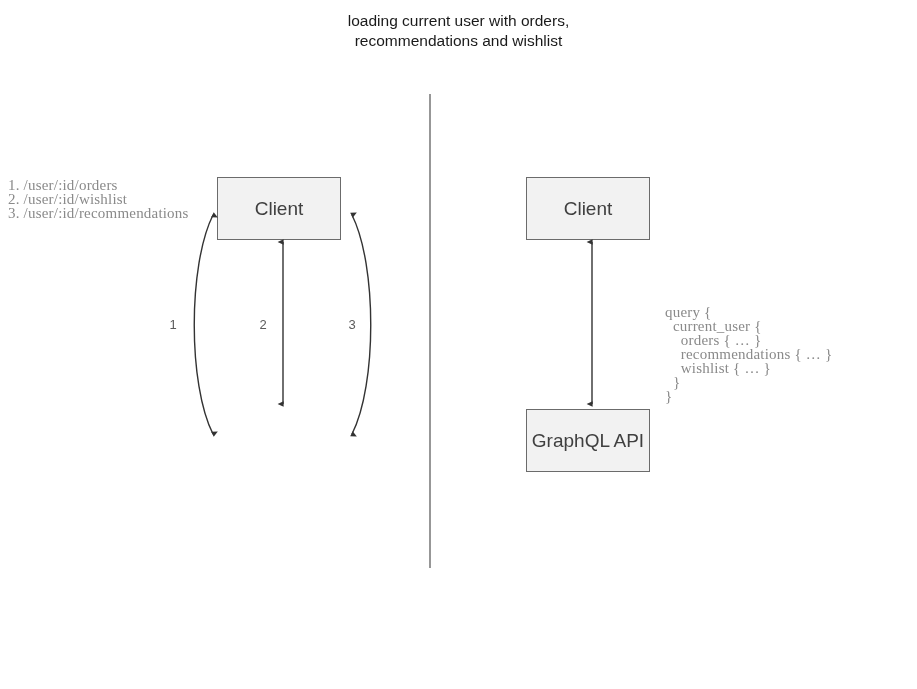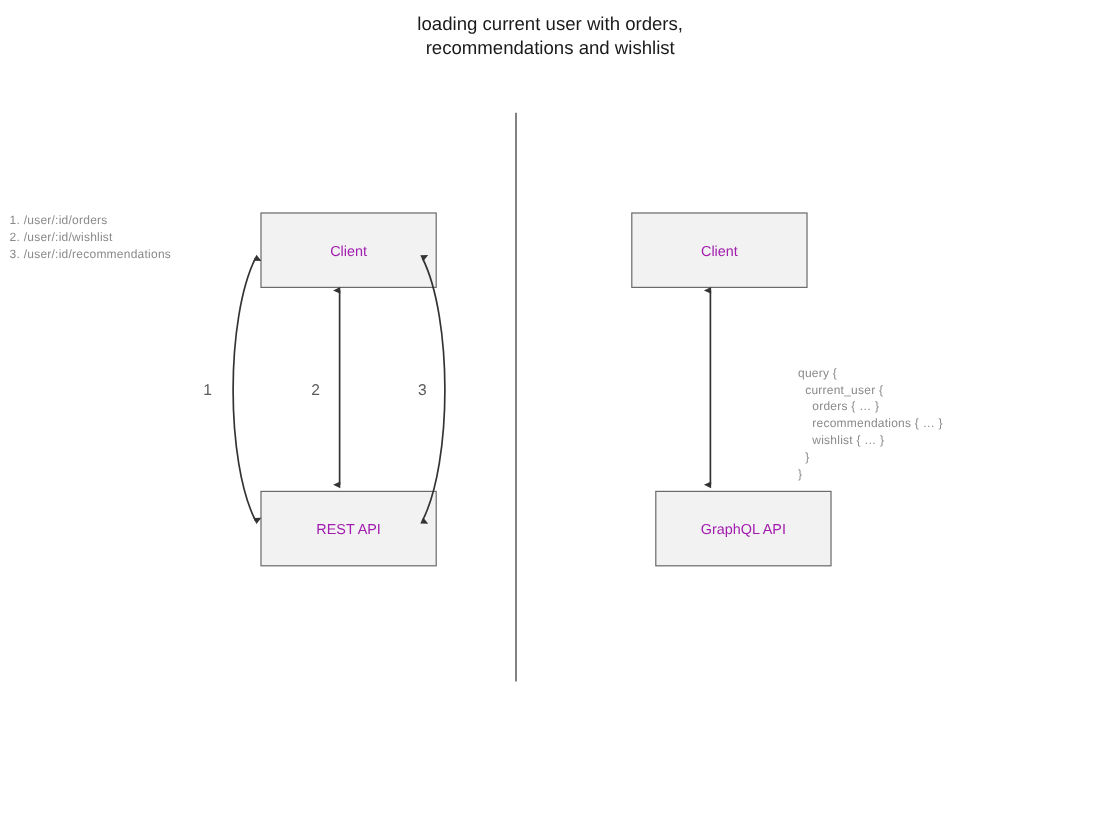--- a/index.html
+++ b/index.html
@@ -24,53 +24,53 @@
     top: 11px;
     width: 917px;
     text-align: center;
     font-size: 15.5px;
     line-height: 20px;
     color: #1a1a1a;
     white-space: pre-line;
   }
   .code-block {
     position: absolute;
-    font-family: Liberation Sans, sans-serif;
-    font-size: 10px;
+    font-family: Liberation Serif, serif;
+    font-size: 15px;
     line-height: 14px;
     color: #8a8a8a;
     white-space: pre;
     letter-spacing: 0.2px;
   }
   #rest-endpoint-list {
     left: 8px;
     top: 178px;
   }
   #graphql-query-block {
     left: 665px;
     top: 279px;
     margin-top: 26px;
   }
   .node-box {
     position: absolute;
-    width: 147px;
+    width: 124px;
     height: 63px;
     background: #f2f2f2;
     border: 1.4px solid #6b6b6b;
     box-sizing: border-box;
     display: flex;
     align-items: center;
     justify-content: center;
-    font-size: 12px;
-    color: #a21caf;
+    font-size: 19px;
+    color: #404040;
   }
   #box-client-rest   { left: 217px; top: 177px; }
   #box-rest-api      { left: 217px; top: 409px; }
   #box-client-graphql{ left: 526px; top: 177px; }
-  #box-graphql-api   { left: 526px; top: 409px; margin-left: 20px; }
+  #box-graphql-api   { left: 526px; top: 409px; }
 
   .edge-label {
     position: absolute;
     font-size: 13px;
     color: #5b5b5b;
     text-align: center;
     width: 20px;
   }
   #edge-label-1 { left: 163px; top: 317px; }
   #edge-label-2 { left: 253px; top: 317px; }
@@ -94,23 +94,20 @@
 recommendations and wishlist</div>
 
   <div class="code-block" id="rest-endpoint-list">1. /user/:id/orders
 2. /user/:id/wishlist
 3. /user/:id/recommendations</div>
 
   <div class="node-box" id="box-client-rest">
     <span>Client</span>
   </div>
 
-  <div class="node-box" id="box-rest-api">
-    <span>REST API</span>
-  </div>
 
   <div class="node-box" id="box-client-graphql">
     <span>Client</span>
   </div>
 
   <div class="node-box" id="box-graphql-api">
     <span>GraphQL API</span>
   </div>
 
   <div class="edge-label" id="edge-label-1">1</div>

